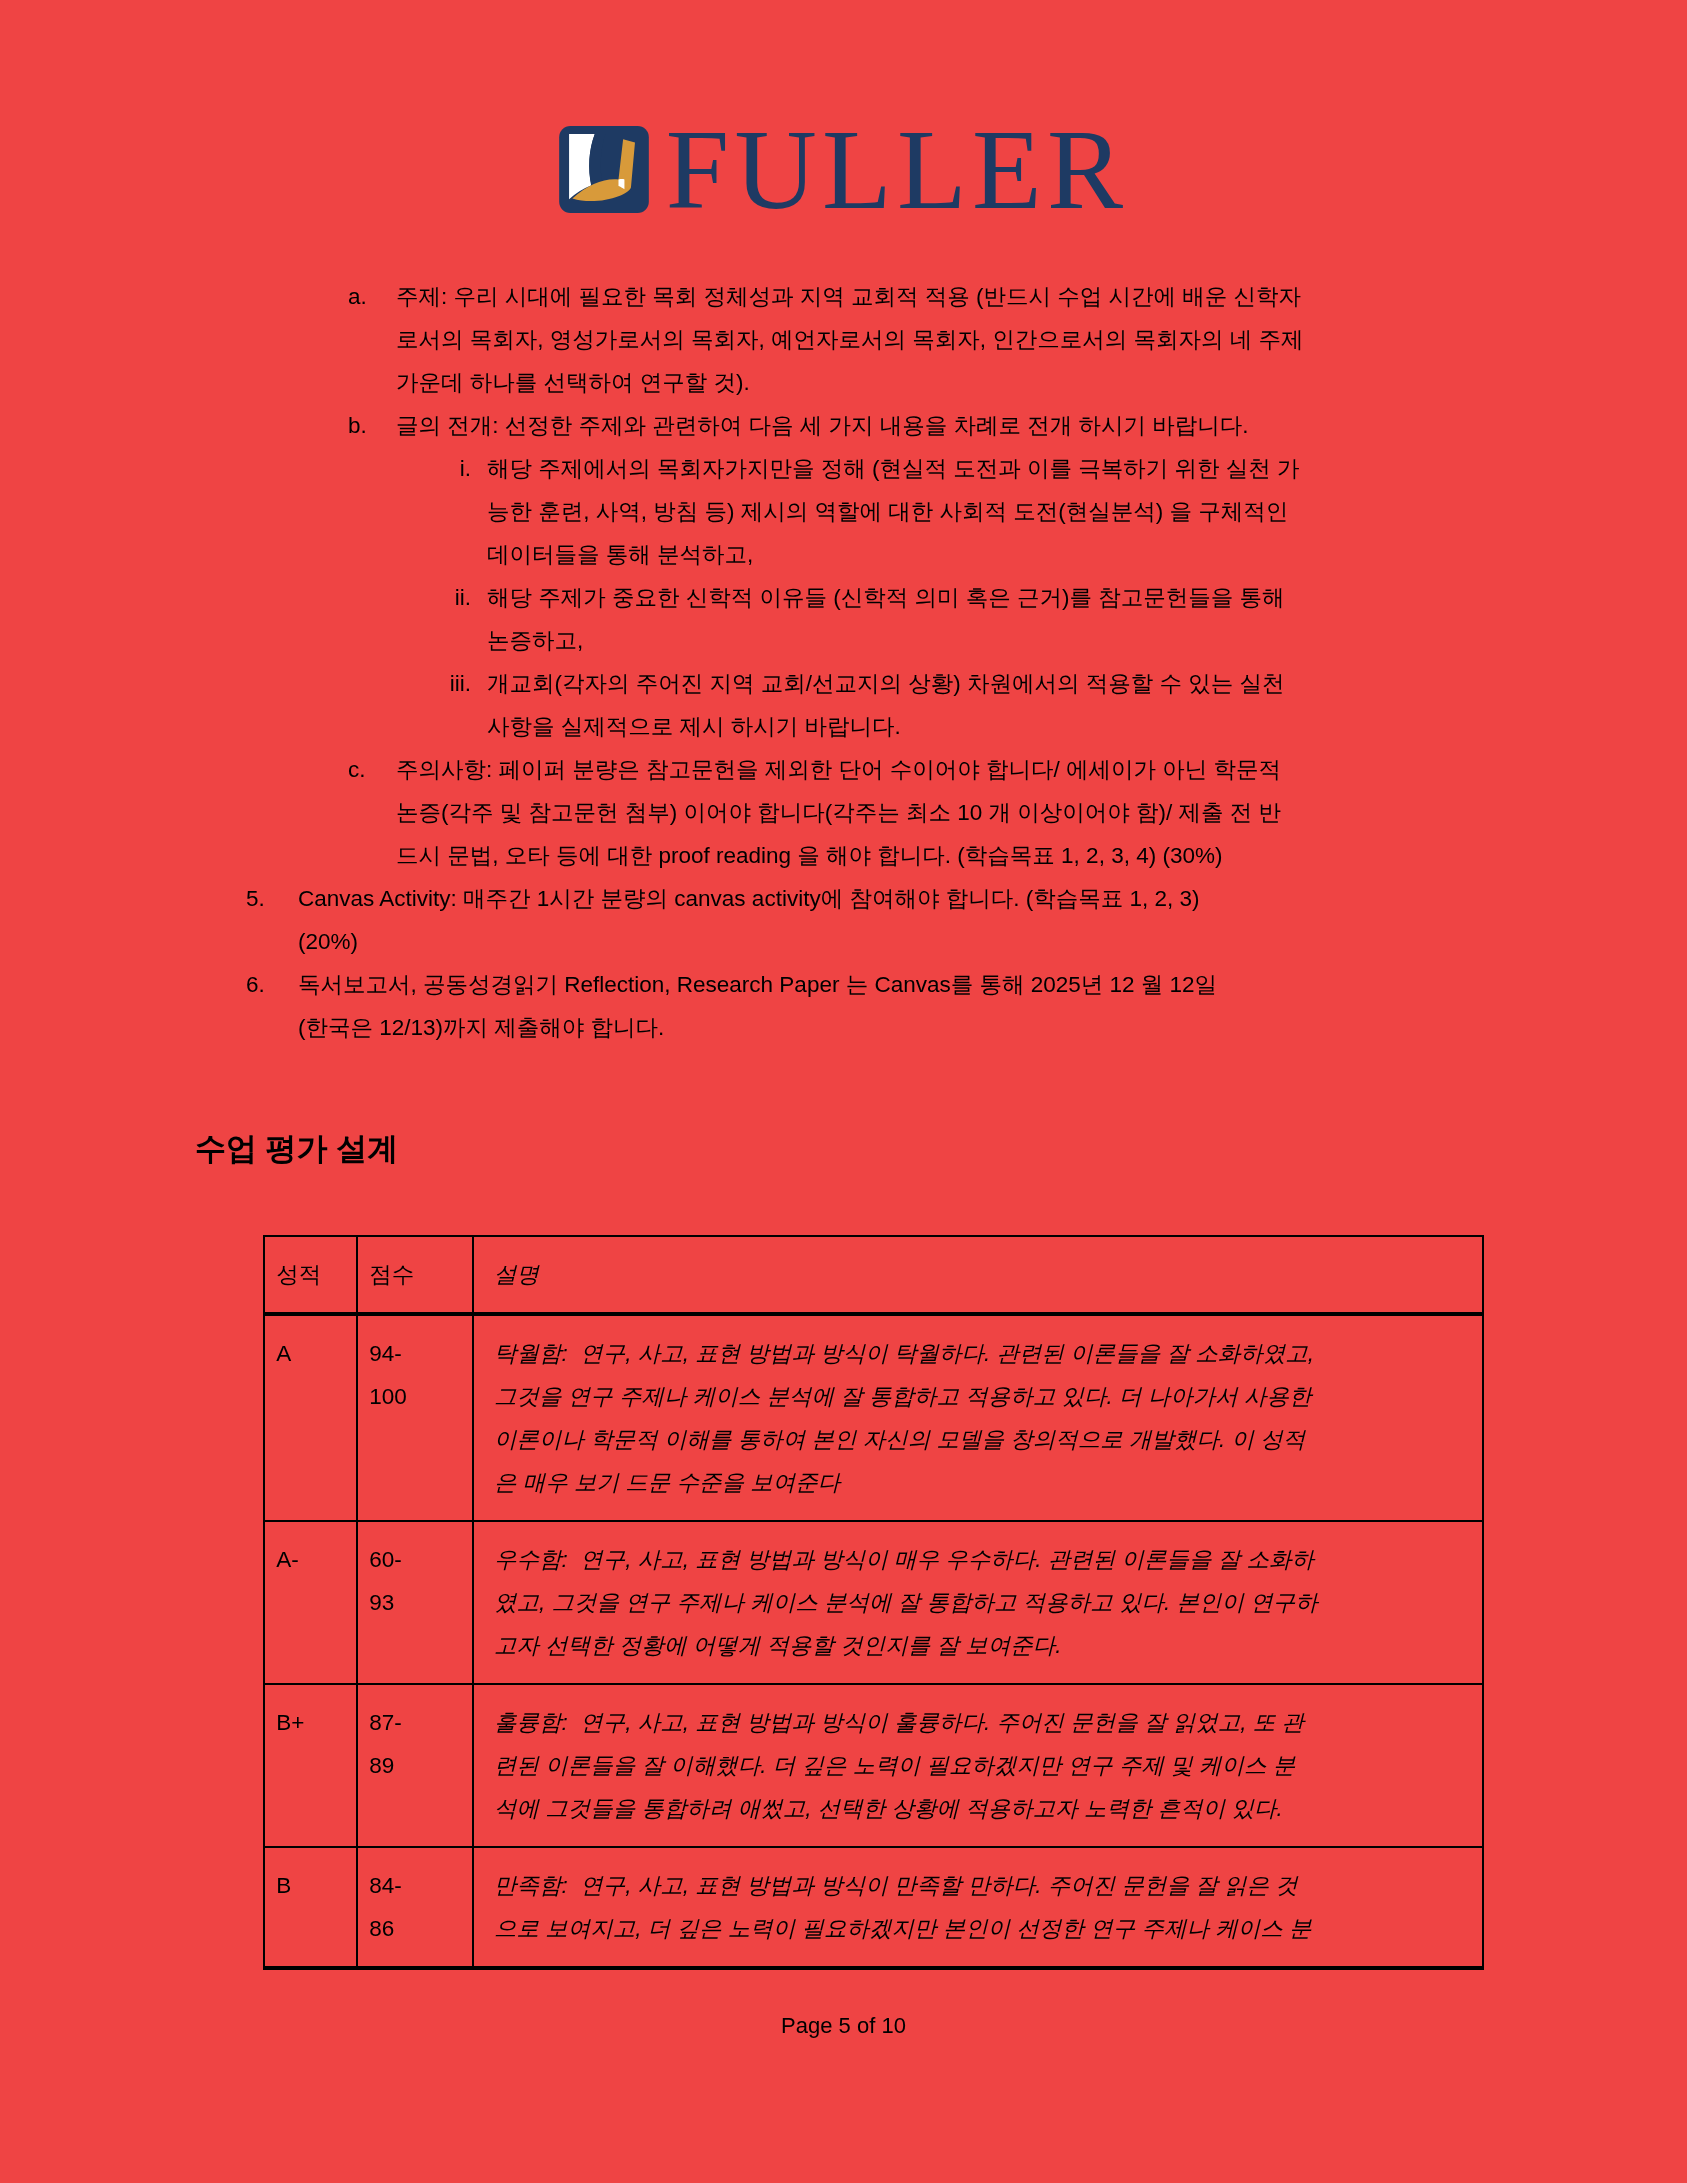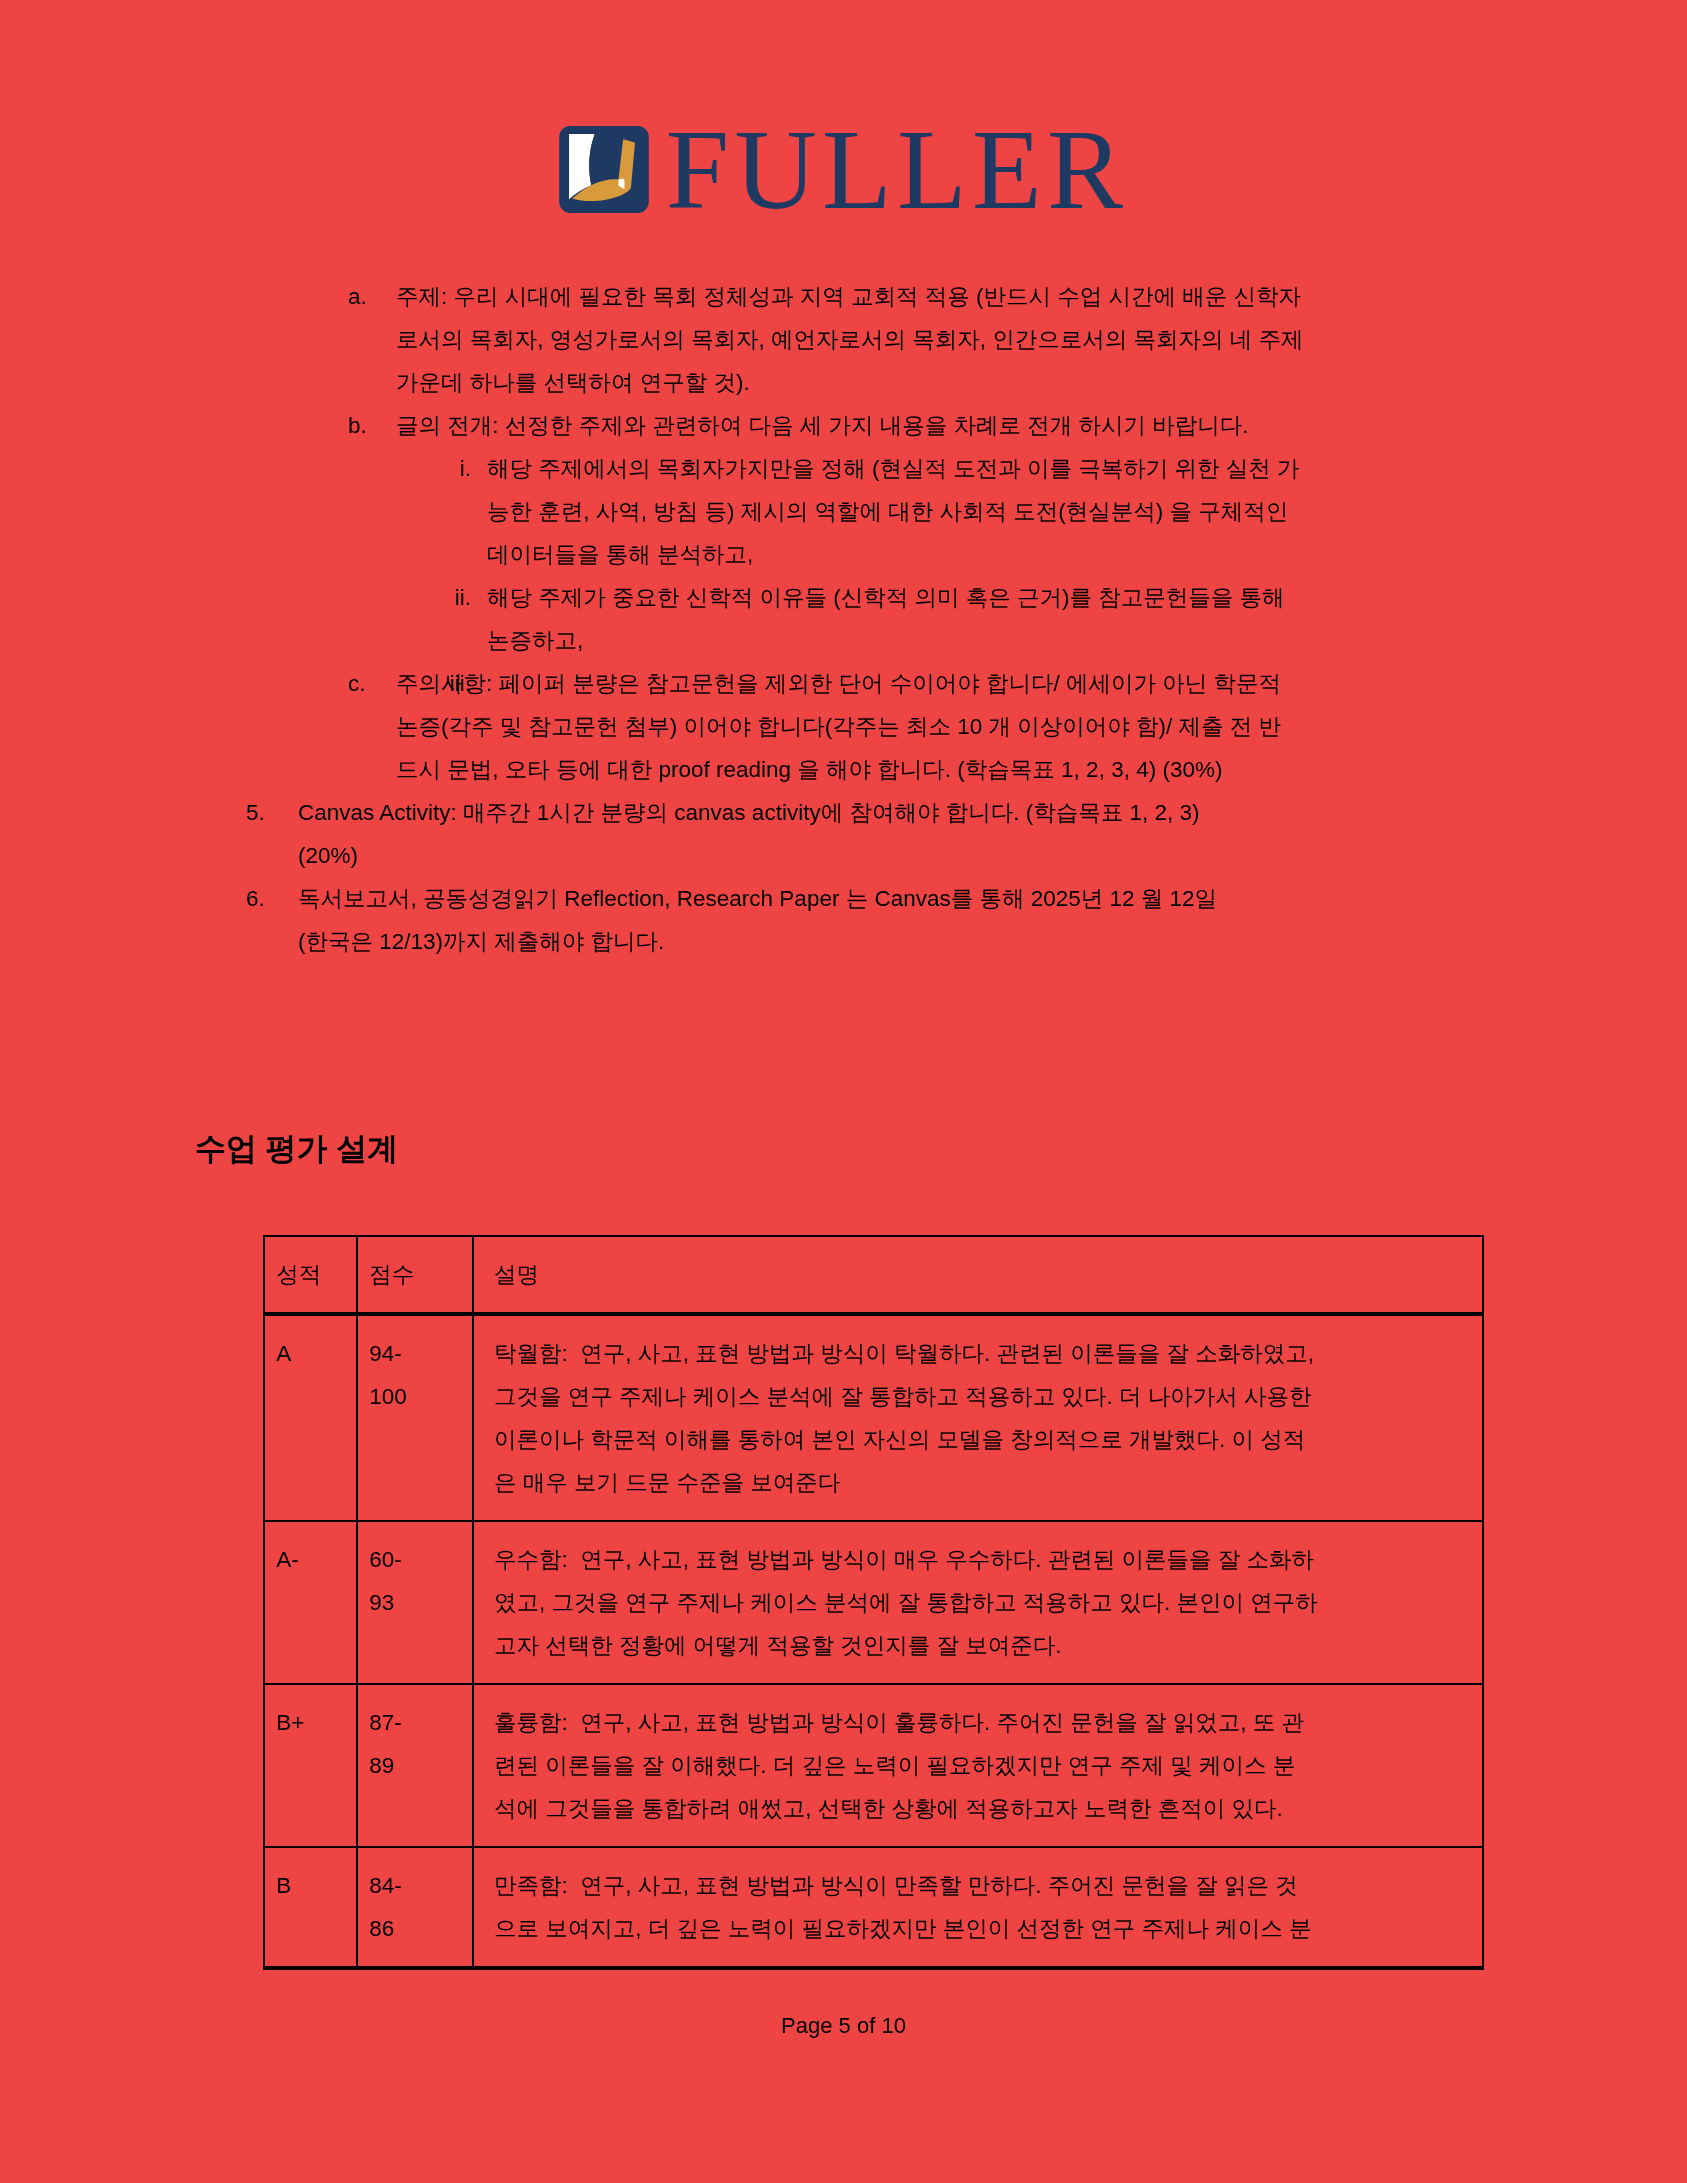--- a/index.html
+++ b/index.html
@@ -73,21 +73,21 @@
   }
   .grade-table col.c1 { width: 93px; }
   .grade-table col.c2 { width: 116px; }
   .grade-table th, .grade-table td {
     border: 2px solid #000000;
     vertical-align: top;
     text-align: left;
     font-weight: 400;
     padding: 16px 12px 16px 11.2px;
   }
-  .grade-table td.desc, .grade-table th.desc { padding-left: 20px; padding-right: 4px; }
+  .grade-table td.desc, .grade-table th.desc { padding-left: 20px; padding-right: 4px; font-style: italic; }
   .grade-table tr:last-child th, .grade-table tr:last-child td { border-bottom-width: 4px; }
   .pre { white-space: pre-wrap; }
 
   
   .footer {
     position: absolute;
     top: 2011px; left: 0; right: 0;
     text-align: center;
     font-size: 22px;
     line-height: 29px;
@@ -126,20 +126,22 @@
 능한 훈련, 사역, 방침 등) 제시의 역할에 대한 사회적 도전(현실분석) 을 구체적인
 데이터들을 통해 분석하고,</div>
     </div>
     <div class="li li-roman">
       <span class="marker">ii.</span>
       <div class="txt">해당 주제가 중요한 신학적 이유들 (신학적 의미 혹은 근거)를 참고문헌들을 통해
 논증하고,</div>
     </div>
     <div class="li li-roman">
       <span class="marker">iii.</span>
+      <div class="txt">개교회(각자의 주어진 지역 교회/선교지의 상황) 차원에서의 적용할 수 있는 실천
+사항을 실제적으로 제시 하시기 바랍니다.</div>
     </div>
     <div class="li li-alpha">
       <span class="marker">c.</span>
       <div class="txt">주의사항: 페이퍼 분량은 참고문헌을 제외한 단어 수이어야 합니다/ 에세이가 아닌 학문적
 논증(각주 및 참고문헌 첨부) 이어야 합니다(각주는 최소 10 개 이상이어야 함)/ 제출 전 반
 드시 문법, 오타 등에 대한 proof reading 을 해야 합니다. (학습목표 1, 2, 3, 4) (30%)</div>
     </div>
     <div class="li li-num">
       <span class="marker">5.</span>
       <div class="txt">Canvas Activity: 매주간 1시간 분량의 canvas activity에 참여해야 합니다. (학습목표 1, 2, 3)

